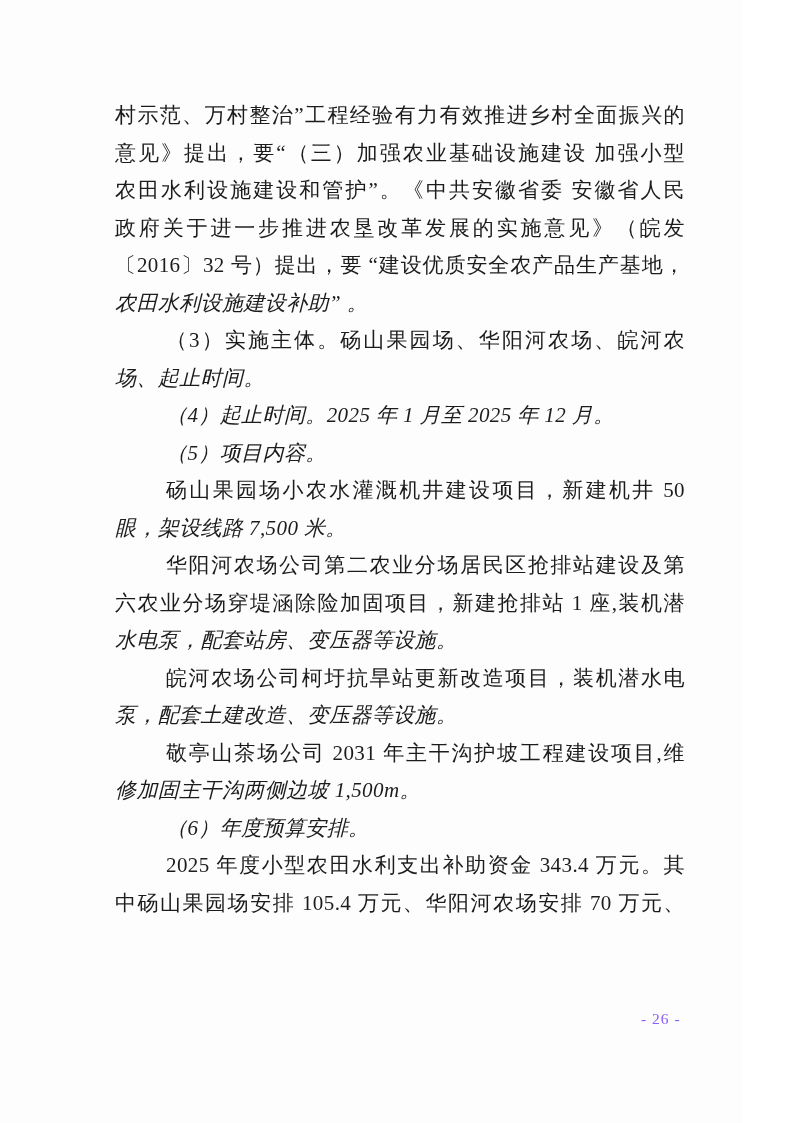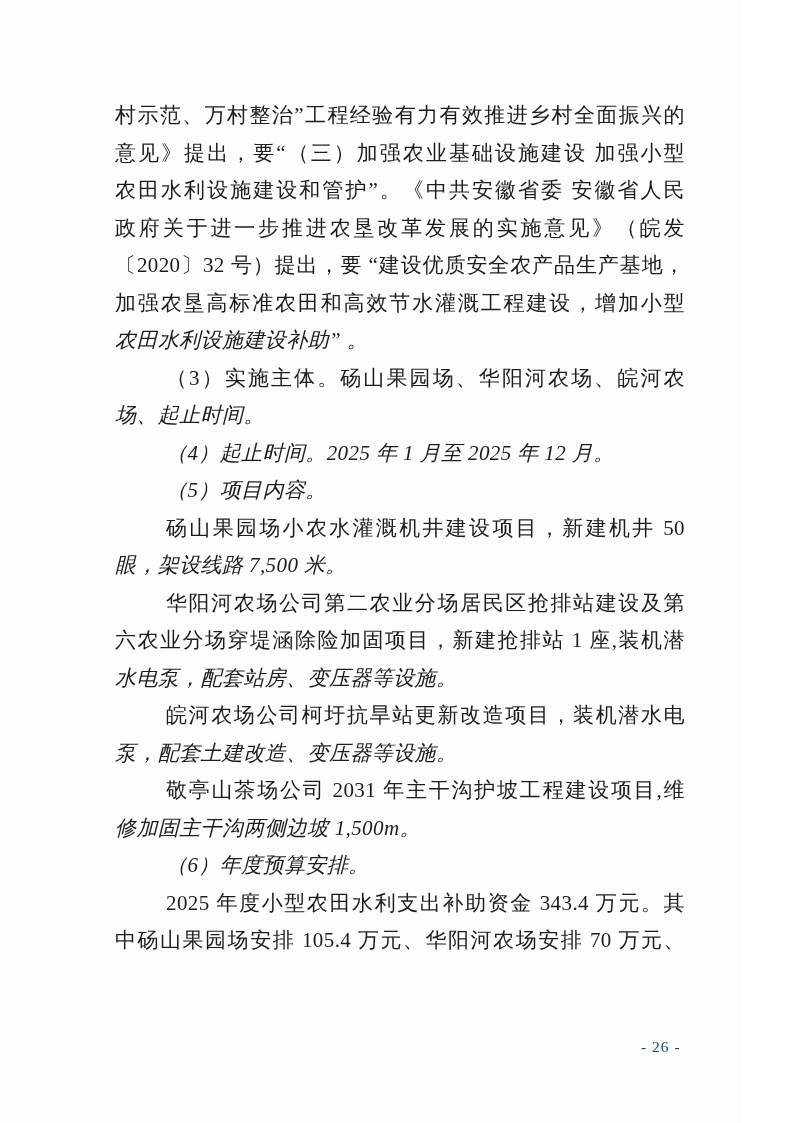--- a/index.html
+++ b/index.html
@@ -40,37 +40,36 @@
     text-align-last: left;
     font-style: italic;
   }
   
   .ind {
     text-indent: 51px;
   }
   .page-number {
     position: absolute;
     left: 641px;
-    top: 1038px;
+    top: 1010px;
     font-size: 15.5px;
     letter-spacing: 1px;
-    color: #0c4a6e;
+    color: #8b5cf6;
   }
 </style>
 </head>
 <body>
 
 <div class="page">
   <div class="text-block">
     <div class="ln j">村示范、万村整治”工程经验有力有效推进乡村全面振兴的</div>
     <div class="ln j">意见》提出，要“（三）加强农业基础设施建设 加强小型</div>
     <div class="ln j">农田水利设施建设和管护”。《中共安徽省委 安徽省人民</div>
     <div class="ln j">政府关于进一步推进农垦改革发展的实施意见》（皖发</div>
-    <div class="ln j">〔2020〕32 号）提出，要 “建设优质安全农产品生产基地，</div>
-    <div class="ln j">加强农垦高标准农田和高效节水灌溉工程建设，增加小型</div>
+    <div class="ln j">〔2016〕32 号）提出，要 “建设优质安全农产品生产基地，</div>
     <div class="ln e">农田水利设施建设补助” 。</div>
     <div class="ln j ind">（3）实施主体。砀山果园场、华阳河农场、皖河农</div>
     <div class="ln e">场、起止时间。</div>
     <div class="ln e ind">（4）起止时间。2025 年 1 月至 2025 年 12 月。</div>
     <div class="ln e ind">（5）项目内容。</div>
     <div class="ln j ind">砀山果园场小农水灌溉机井建设项目，新建机井 50</div>
     <div class="ln e">眼，架设线路 7,500 米。</div>
     <div class="ln j ind">华阳河农场公司第二农业分场居民区抢排站建设及第</div>
     <div class="ln j">六农业分场穿堤涵除险加固项目，新建抢排站 1 座,装机潜</div>
     <div class="ln e">水电泵，配套站房、变压器等设施。</div>

